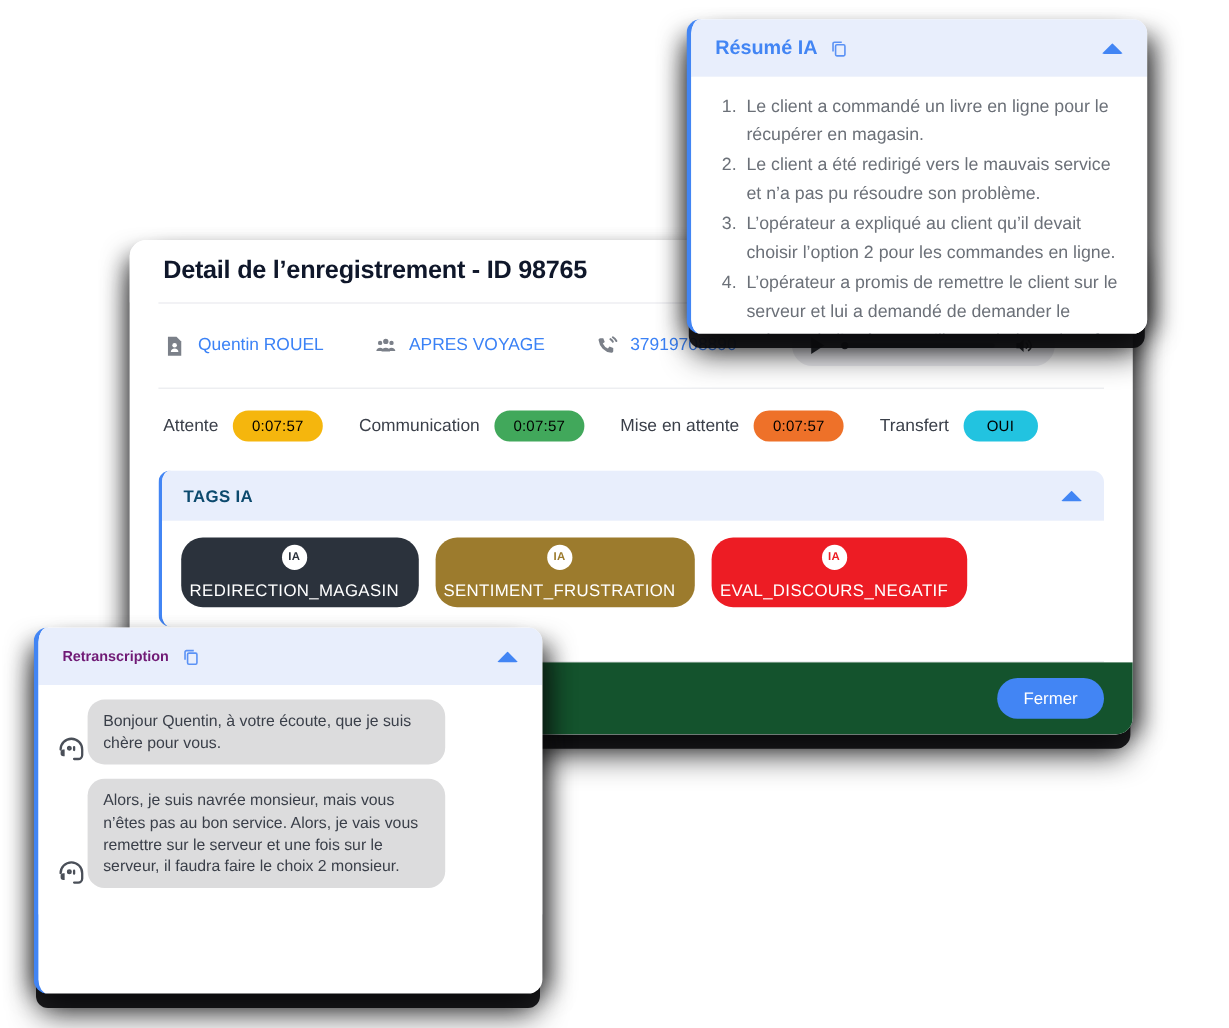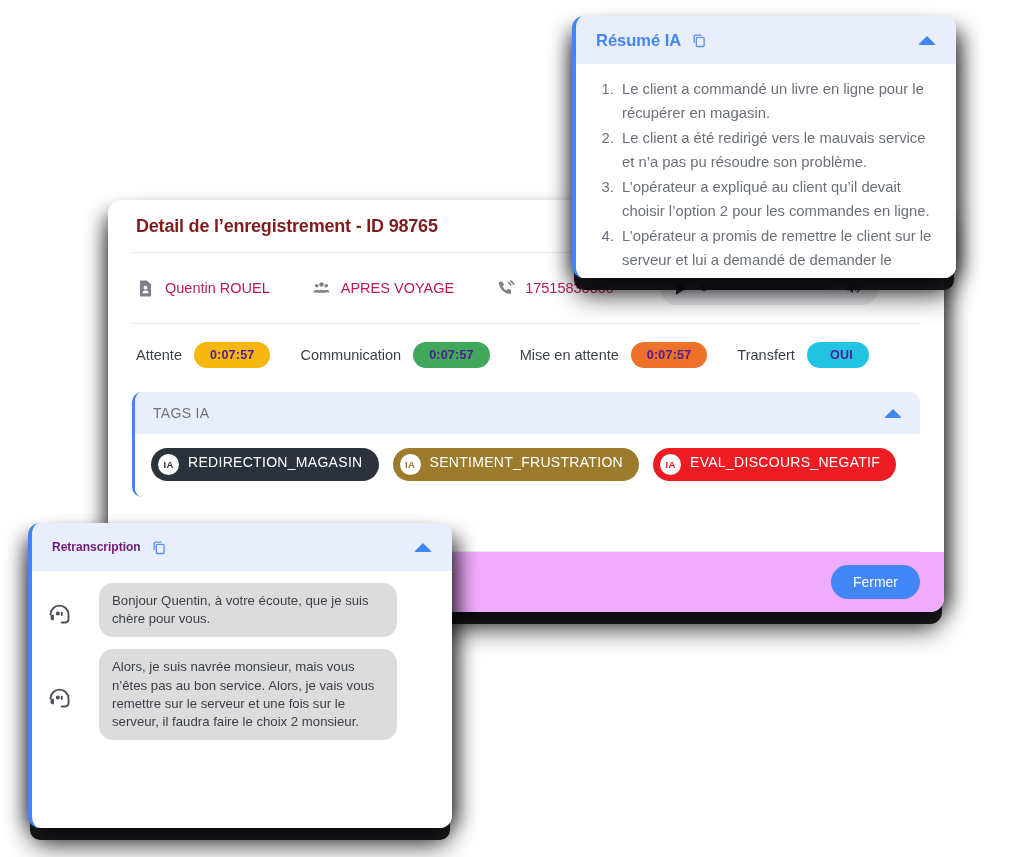--- a/index.html
+++ b/index.html
@@ -38,42 +38,42 @@
     background: #ffffff;
     z-index: 10;
   }
   #main-card-title-bar {
     height: 52px;
     display: flex; align-items: center;
     padding: 0 28px;
     background: #ffffff;
   }
   #main-card-title {
-    font-size: 18px;
+    font-size: 21px;
     font-weight: bold;
-    color: #7f1d1d;
+    color: #0f172a;
     letter-spacing: -0.2px;
   }
   .hr {
     height: 1px; background: #e9eaee;
     margin: 0 24px;
   }
 
   
   #meta-row {
     display: flex; align-items: center;
     height: 70px;
     padding: 0 28px;
     gap: 0;
   }
   .meta-item {
     display: flex; align-items: center; gap: 10px;
     margin-right: 42px;
     font-size: 14.5px;
-    color: #be185d;
+    color: #3b82f6;
   }
   .meta-icon { width: 19px; height: 19px; flex: none; color: #7b8089; display:block; }
 
   
   #audio-player {
     display: flex; align-items: center;
     gap: 14px;
     background: #ececf0;
     border-radius: 22px;
     height: 34px;
@@ -99,46 +99,45 @@
 
   
   #metrics-row {
     display: flex; align-items: center;
     padding: 0 28px;
     height: 62px;
   }
   .metric { display: flex; align-items: center; gap: 12px; margin-right: 30px; }
   .metric-label { font-size: 14.5px; color: #3a3f49; }
   .metric-badge {
-    color: #4c1d95;
+    color: #000000;
     font-size: 12.5px;
     border-radius: 14px;
     padding: 6px 16px;
     min-width: 62px;
-    text-align: right;
+    text-align: center;
     letter-spacing: 0.2px;
-    font-weight: bold;
   }
 
   
   .accent-panel {
     border-radius: 10px;
     border-left: 3px solid #4285f4;
     overflow: hidden;
     background: #ffffff;
   }
   .accent-header {
     background: #e8eefc;
     height: 42px;
     display: flex; align-items: center;
     padding: 0 18px;
   }
   .accent-title {
-    color: #737373;
-    font-weight: normal;
+    color: #0c4a6e;
+    font-weight: bold;
     font-size: 14px;
     letter-spacing: 0.3px;
   }
   .copy-icon { width: 17px; height: 17px; margin-left: 10px; color:#5b92f5; display:block; }
   .caret-up {
     margin-left: auto;
     width: 0; height: 0;
     border-left: 9px solid transparent;
     border-right: 9px solid transparent;
     border-bottom: 9px solid #4285f4;
@@ -146,43 +145,44 @@
   }
 
   #tags-panel { margin: 6px 24px 0 24px; }
   #tags-body {
     display: flex; align-items: center;
     gap: 14px;
     padding: 14px 16px 16px 16px;
     background: #ffffff;
   }
   .tag-chip {
-    display: flex; gap: 9px;
+    display: flex; align-items: center; gap: 9px;
     border-radius: 18px;
     padding: 6px 16px 6px 7px;
     color: #ffffff;
     font-size: 14px;
     letter-spacing: 0.3px;
     white-space: nowrap;
+    flex-direction: column;
   }
   .tag-ia {
     width: 21px; height: 21px; border-radius: 50%;
     background: #ffffff;
     display: flex; align-items: center; justify-content: center;
     font-size: 9.5px; font-weight: bold;
     flex: none;
   }
 
   
   #main-footer {
     position: absolute; left: 0; right: 0; bottom: 0;
     height: 60px;
     display: flex; align-items: center; justify-content: flex-end;
     padding: 0 24px;
-    background: #f0abfc;
+    background: #14532d;
   }
   #footer-divider {
     position: absolute; left: 24px; right: 24px; bottom: 60px;
     height: 1px; background: #e9eaee;
   }
   #close-button {
     background: #4285f4; color: #ffffff;
     border: none;
     border-radius: 17px;
     padding: 9px 22px;
@@ -232,21 +232,21 @@
     background: #e8eefc;
     height: 48px;
     display: flex; align-items: center;
     padding: 0 20px;
   }
   #transcript-title { color: #701a75; font-weight: bold; font-size: 12px; text-align: right; }
   #transcript-body {
     padding: 12px 14px 10px 14px;
     background: #ffffff;
   }
-  .msg-row { display: flex; align-items: center; gap: 26px; margin-bottom: 12px; }
+  .msg-row { display: flex; align-items: flex-end; gap: 0; margin-bottom: 12px; }
   .msg-row.agent { justify-content: flex-start; }
   .msg-row.client { justify-content: flex-end; }
   .avatar-icon { width: 27px; height: 27px; flex: none; color: #4a4f58; margin-top: 6px; display:block; }
   .bubble {
     border-radius: 14px;
     padding: 9px 13px;
     font-size: 13.2px;
     line-height: 1.38;
     max-width: 298px;
   }
@@ -291,21 +291,21 @@
     </div>
 
     <div class="meta-item">
       <span>
         <svg class="meta-icon" viewBox="0 0 24 24" fill="none" stroke="currentColor" stroke-width="2.1" stroke-linecap="round" aria-hidden="true">
           <path d="M5.5 3.5h3l1.6 4-2.1 1.6a11.5 11.5 0 0 0 5.4 5.4l1.6-2.1 4 1.6v3c0 1.1-.9 2-2 2A15.5 15.5 0 0 1 3.5 5.5c0-1.1.9-2 2-2z" fill="currentColor" stroke="none"></path>
           <path d="M16 4.6c1.1.7 2 1.6 2.6 2.7"></path>
           <path d="M18.6 2.6c1.6 1 2.9 2.4 3.7 4"></path>
         </svg>
       </span>
-      <span>17515833850</span>
+      <span>37919708890</span>
     </div>
 
     <div id="audio-player">
       <div id="play-icon"></div>
       <div id="audio-track">
         <div id="audio-knob"></div>
       </div>
       <span>
         <svg id="volume-icon" viewBox="0 0 24 24" fill="currentColor" aria-hidden="true">
           <path d="M4 9h3.5L12 5v14L7.5 15H4z"></path>

